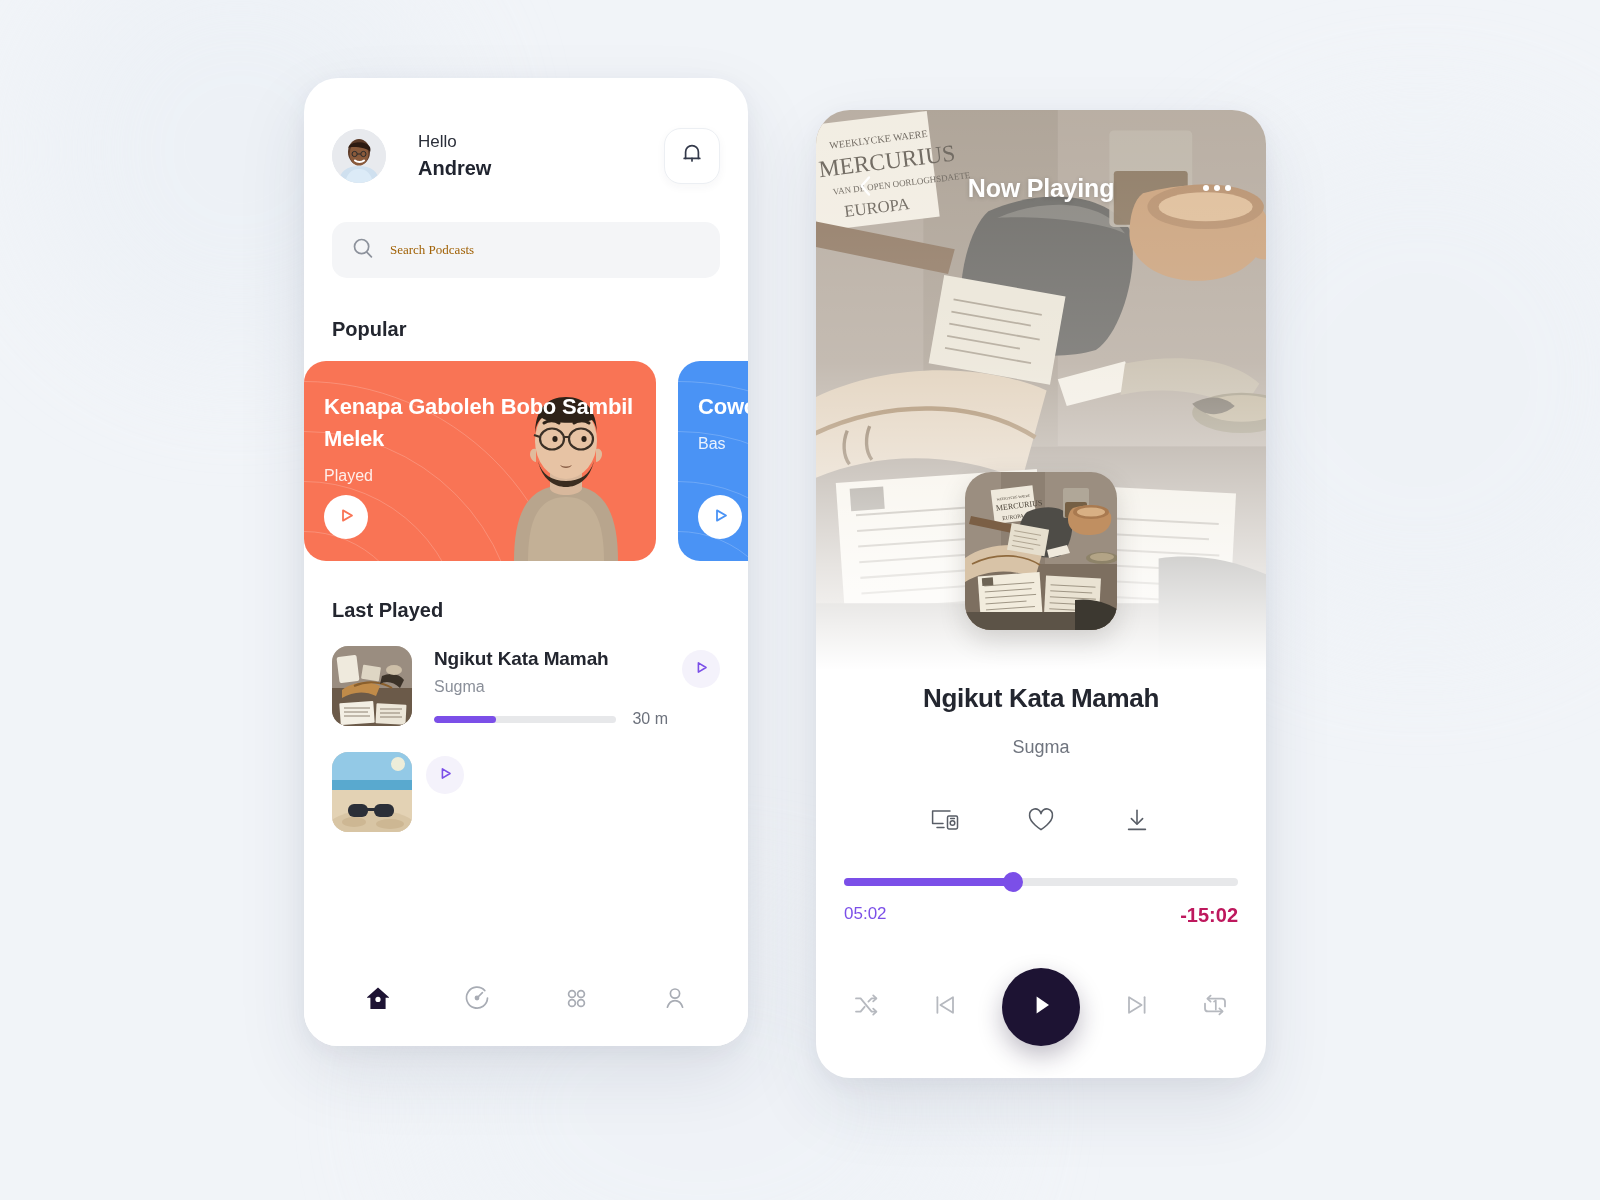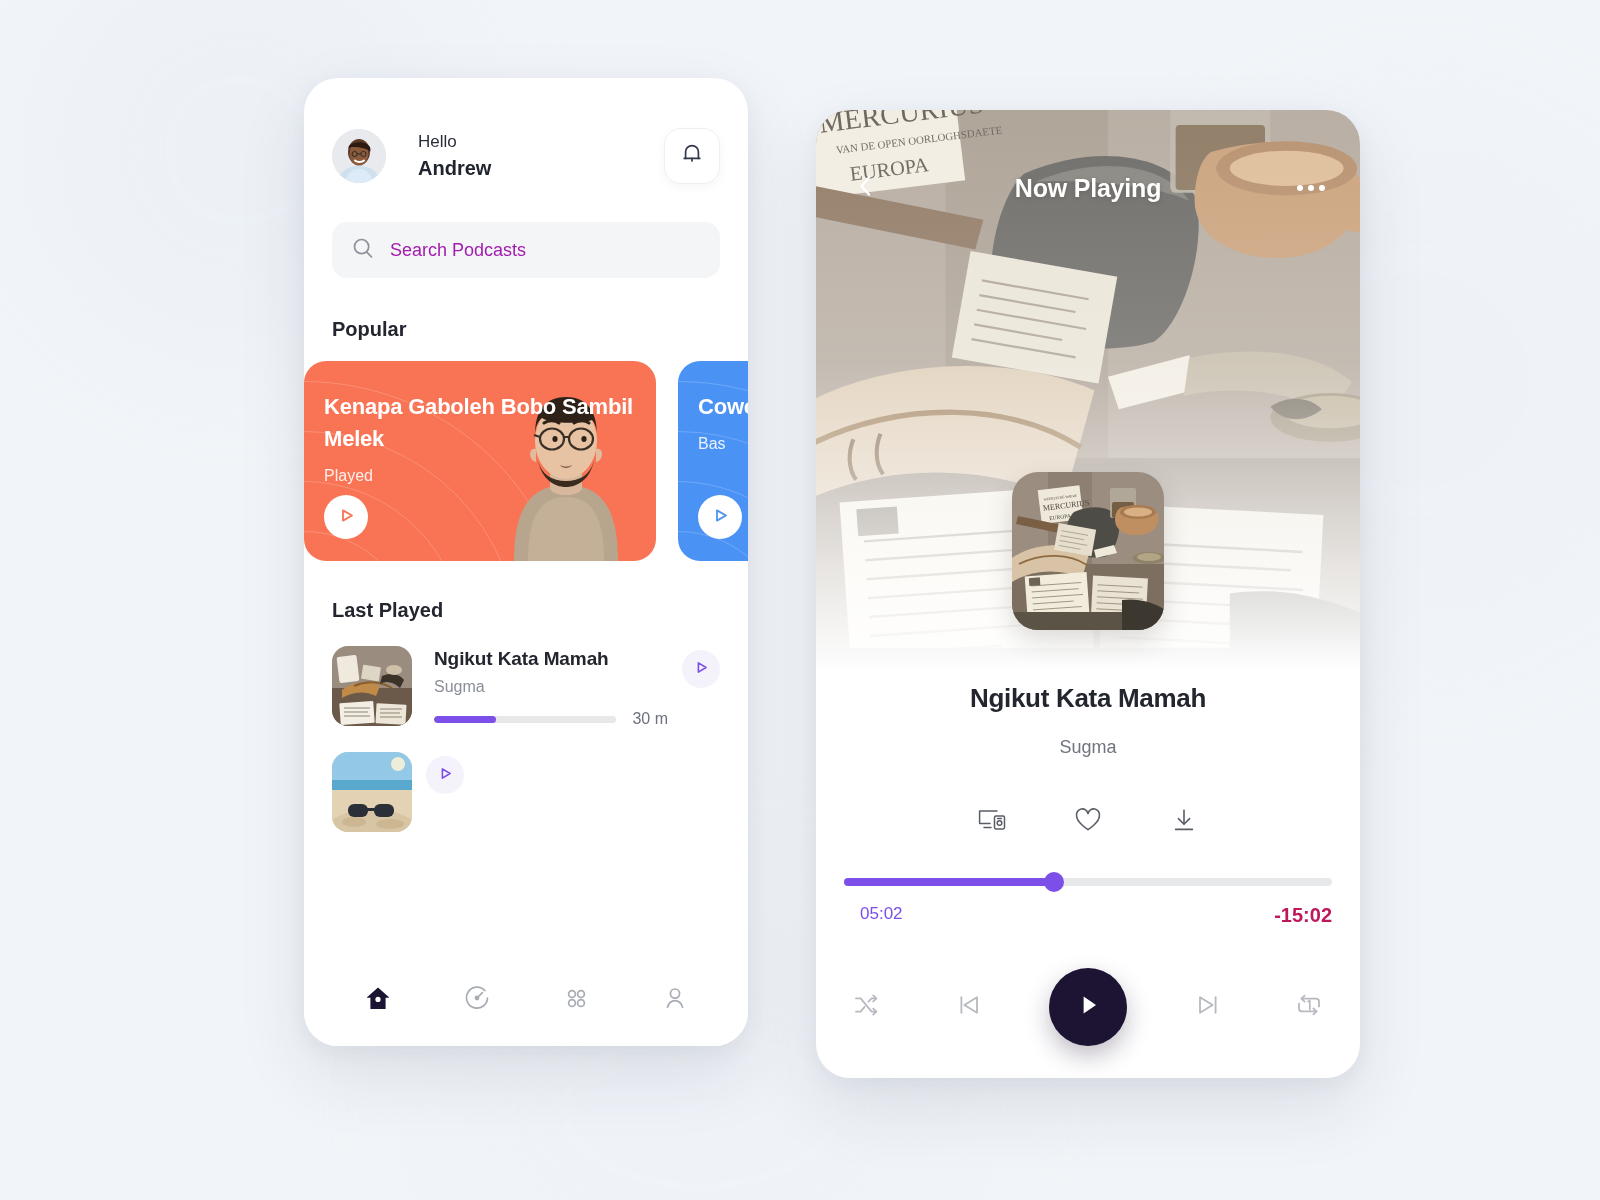--- a/index.html
+++ b/index.html
@@ -23,21 +23,21 @@
     position:absolute;
     background:#fff;
     border-radius:34px;
     overflow:hidden;
   }
   .phone.left {
     left:304px; top:78px; width:444px; height:968px;
     box-shadow:0 28px 70px rgba(39,48,74,.10), 0 6px 22px rgba(39,48,74,.05);
   }
   .phone.right {
-    left:816px; top:110px; width:544px; height:968px;
+    left:816px; top:110px; width:450px; height:968px;
     box-shadow:0 28px 70px rgba(39,48,74,.10), 0 6px 22px rgba(39,48,74,.05);
   }
 
   
   .l-scroll { position:absolute; inset:0 0 78px 0; overflow:hidden; }
 
   .topbar { display:flex; align-items:center; padding:50px 28px 0 28px;gap:16px; }
   .avatar {
     width:54px; height:54px; border-radius:50%;
     background:#e6e9ee; overflow:hidden; position:relative; flex:0 0 auto;
@@ -55,21 +55,21 @@
   .headline {
     margin:44px 28px 0 28px;
     font-size:33px; font-weight:bold; color:#23262f;
     line-height:1.26; letter-spacing:-.3px;
   }
 
   .searchbar {
     margin:38px 28px 0 28px; height:56px; border-radius:15px;
     background:#f4f5f7; display:flex; align-items:center; padding:0 20px;
   }
-  .searchbar .ph { margin-left:16px; font-size:18px; color:#a21caf; }
+  .searchbar .ph { margin-left:16px; font-size:13px; color:#a16207;font-family:Liberation Serif, serif; }
 
   .sect {
     margin:40px 28px 0 28px; font-size:20px; font-weight:bold; color:#23262f;
   }
 
   .cardrow { margin-top:20px; display:flex; gap:22px; }
   .pcard {
     position:relative; flex:0 0 auto; border-radius:22px; overflow:hidden;
     height:200px; padding:30px 0 0 20px;
   }
@@ -164,21 +164,21 @@
   .act { width:34px; height:34px; display:flex; align-items:center; justify-content:center; }
 
   .seek { position:absolute; left:28px; right:28px; top:768px; }
   .seek-track { height:8px; border-radius:5px; background:#e7e8ea; position:relative; }
   .seek-fill { position:absolute; left:0; top:0; height:100%; border-radius:5px; background:#7b4fe8; }
   .seek-knob {
     position:absolute; top:50%; width:20px; height:20px; border-radius:50%;
     background:#7b4fe8; transform:translate(-50%,-50%);
   }
   .times { display:flex; justify-content:space-between; margin-top:18px; }
-  .t-cur { font-size:17px; color:#7b4fe8;margin-left:16px; }
+  .t-cur { font-size:17px; color:#7b4fe8; }
   .t-rem { font-size:20px; color:#be185d;font-weight:bold; }
 
   .controls {
     position:absolute; left:30px; right:30px; top:858px;
     display:flex; align-items:center; justify-content:space-between;
   }
   .ctl { width:42px; height:42px; display:flex; align-items:center; justify-content:center; }
   .bigplay {
     width:78px; height:78px; border-radius:50%; background:#1d1333;
     display:flex; align-items:center; justify-content:center;

